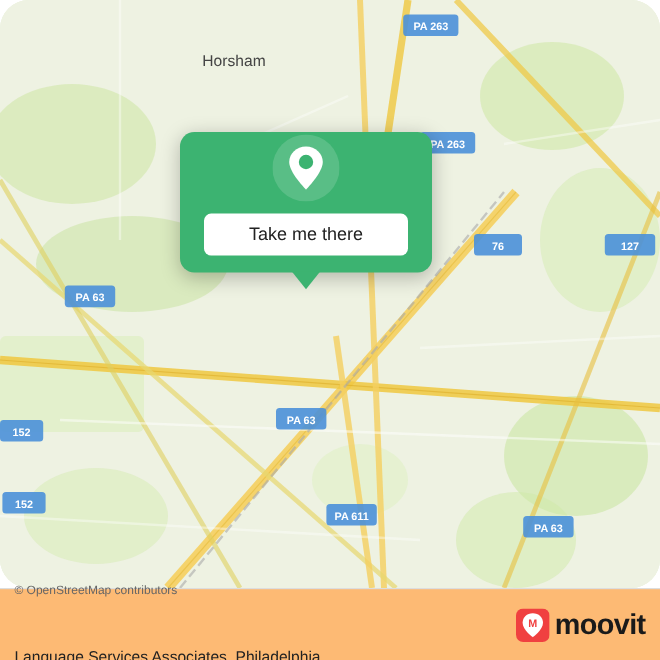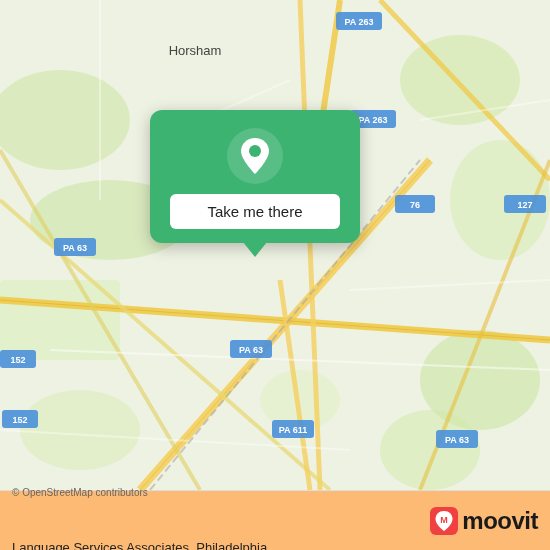--- a/index.html
+++ b/index.html
@@ -11,41 +11,42 @@
       font-family: Arial, sans-serif;
       position: relative;
     }
 
     #map-container {
       width: 550px;
       height: 490px;
       position: relative;
       overflow: hidden;
       background-color: #e8f0d8;
+      border-radius: 24px;
     }
 
     
     #map-svg {
       width: 100%;
       height: 100%;
       position: absolute;
       top: 0; left: 0;
     }
 
     #popup-card {
       position: absolute;
       top: 110px;
       left: 150px;
       width: 210px;
       background: #3cb371;
       border-radius: 12px;
       display: flex;
       flex-direction: column;
       align-items: center;
-      padding: 18px 20px 14px 20px;
+      padding: 2px 20px 14px 20px;
       box-shadow: 0 4px 16px rgba(0,0,0,0.25);
       z-index: 10;
     }
 
     #location-pin-icon {
       width: 56px;
       height: 56px;
       margin-bottom: 10px;
     }
 

